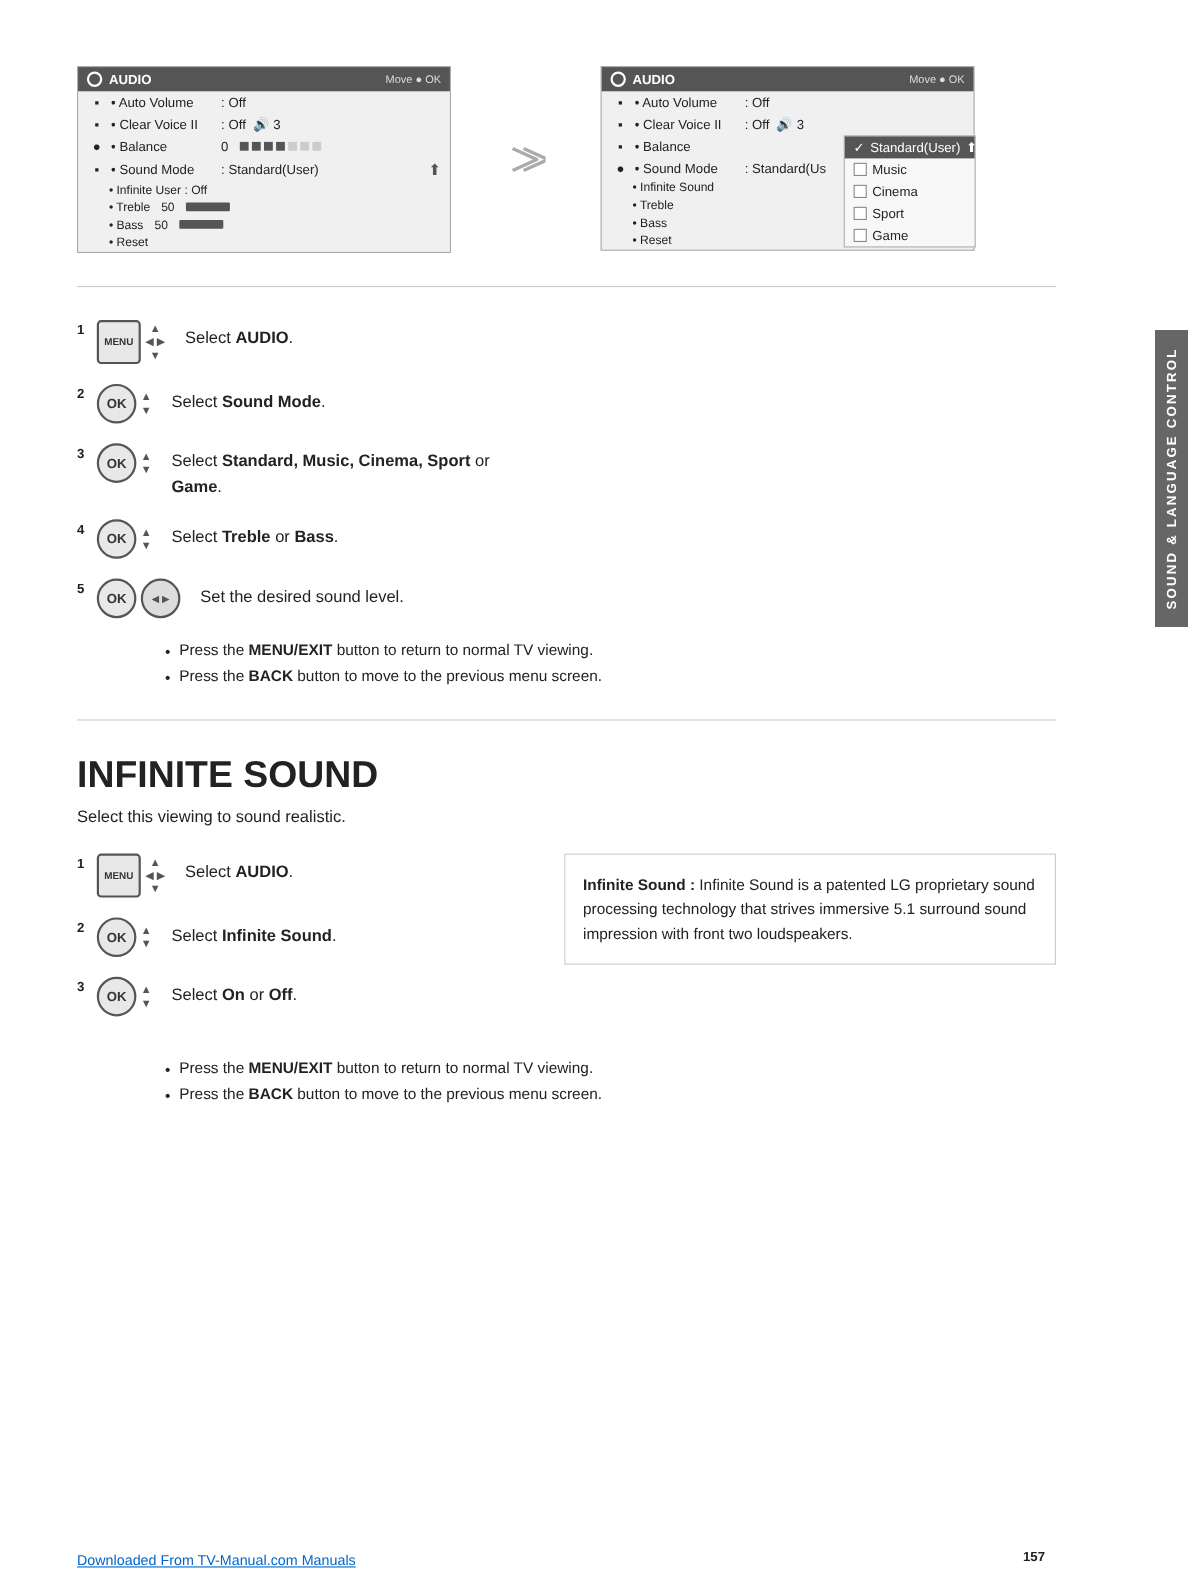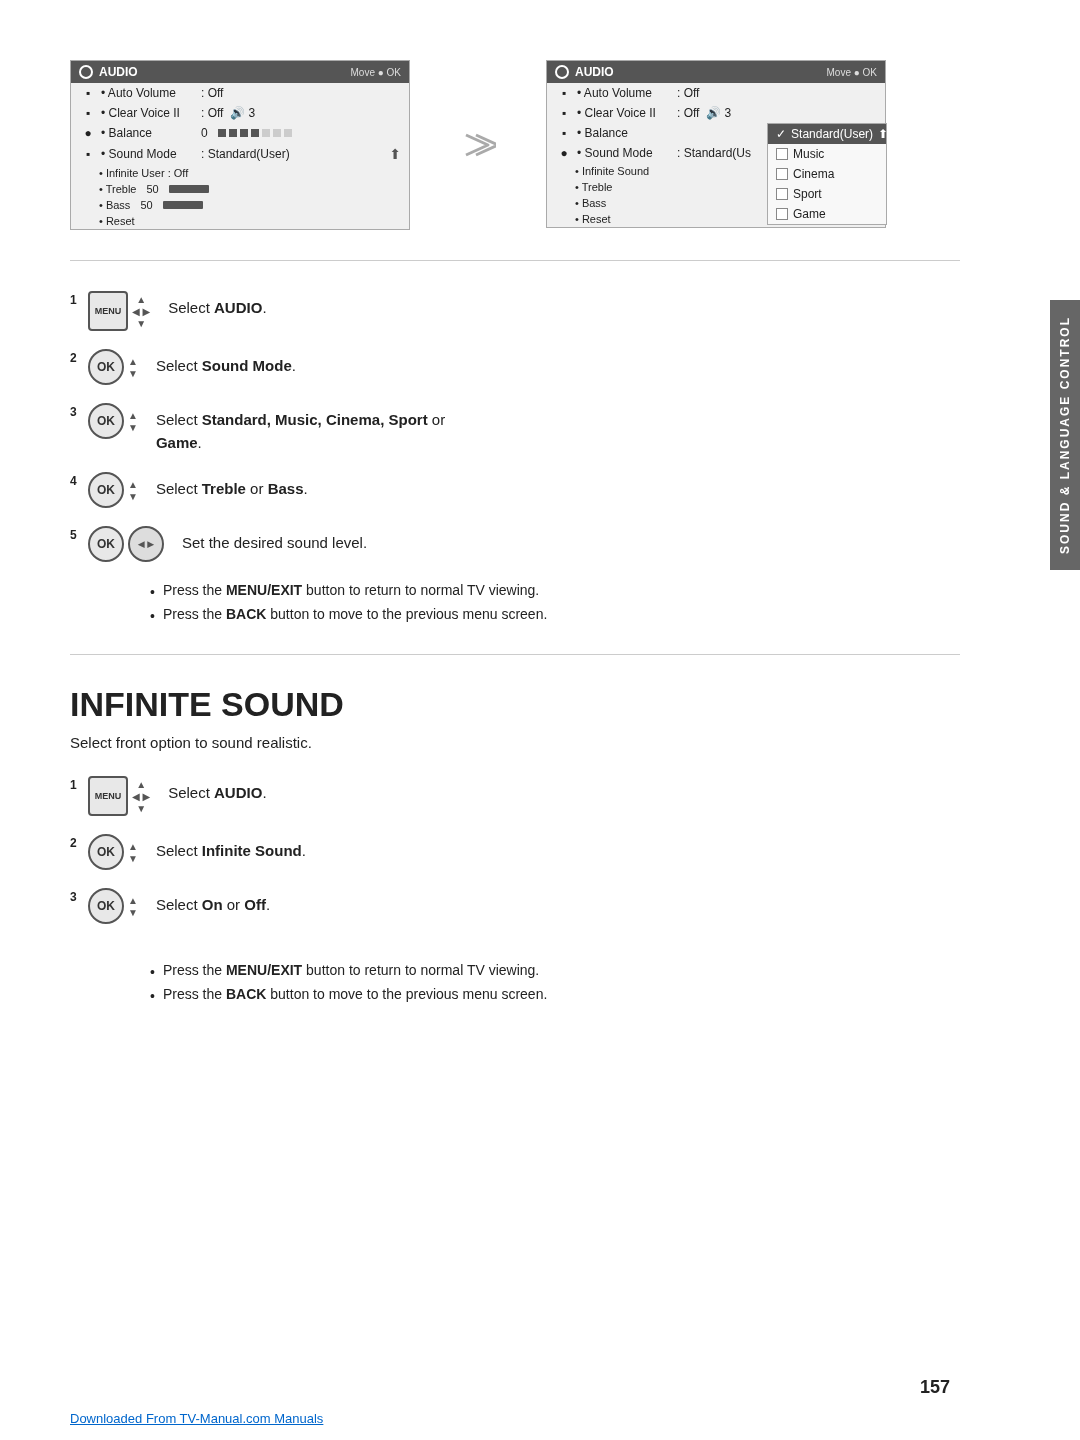--- a/index.html
+++ b/index.html
@@ -341,23 +341,23 @@
       font-size: 12px;
       letter-spacing: 2px;
       padding: 16px 8px;
       text-transform: uppercase;
       font-weight: bold;
     }
 
     
     .page-number {
       position: absolute;
-      bottom: 42px;
+      bottom: 18px;
       right: 130px;
-      font-size: 18px;
+      font-size: 12px;
       font-weight: bold;
     }
 
     
     .footer-link {
       position: absolute;
       bottom: 14px;
       left: 70px;
       font-size: 13px;
       color: #0066cc;
@@ -588,21 +588,21 @@
     <div class="bullet-note">
       <span class="bullet-dot">•</span>
       <span>Press the <b>BACK</b> button to move to the previous menu screen.</span>
     </div>
   </div>
 
   <hr class="section-divider">
 
   <div>
     <h2 class="section-title">INFINITE SOUND</h2>
-    <p class="section-subtitle">Select front option to sound realistic.</p>
+    <p class="section-subtitle">Select this viewing to sound realistic.</p>
 
     <div class="two-col-layout">
 
       <div class="steps-col">
 
         <div class="step-row">
           <div class="step-number-icon">
             <span class="step-num">1</span>
             <div class="remote-icon">
               <div class="btn-circle menu-btn">MENU</div>
@@ -638,20 +638,25 @@
               <div class="nav-arrows">
                 <span class="arr">▲</span>
                 <span class="arr">▼</span>
               </div>
             </div>
           </div>
           <div class="step-text">Select <b>On</b> or <b>Off</b>.</div>
         </div>
       </div>
 
+      <div class="info-box">
+        <span>
+          <b>Infinite Sound :</b> Infinite Sound is a patented LG proprietary sound processing technology that strives immersive 5.1 surround sound impression with front two loudspeakers.
+        </span>
+      </div>
     </div>
 
     <div class="bullet-notes">
       <div class="bullet-note">
         <span class="bullet-dot">•</span>
         <span>Press the <b>MENU/EXIT</b> button to return to normal TV viewing.</span>
       </div>
       <div class="bullet-note">
         <span class="bullet-dot">•</span>
         <span>Press the <b>BACK</b> button to move to the previous menu screen.</span>

